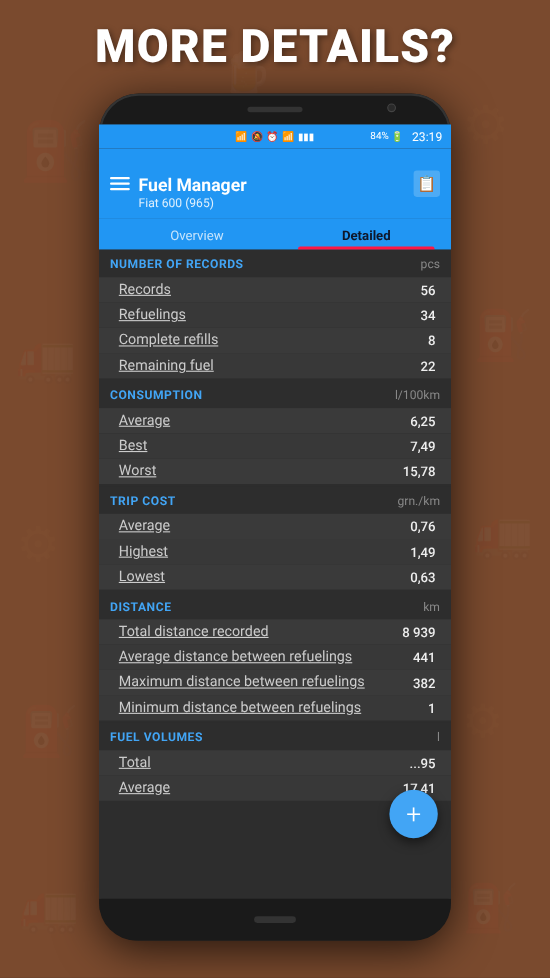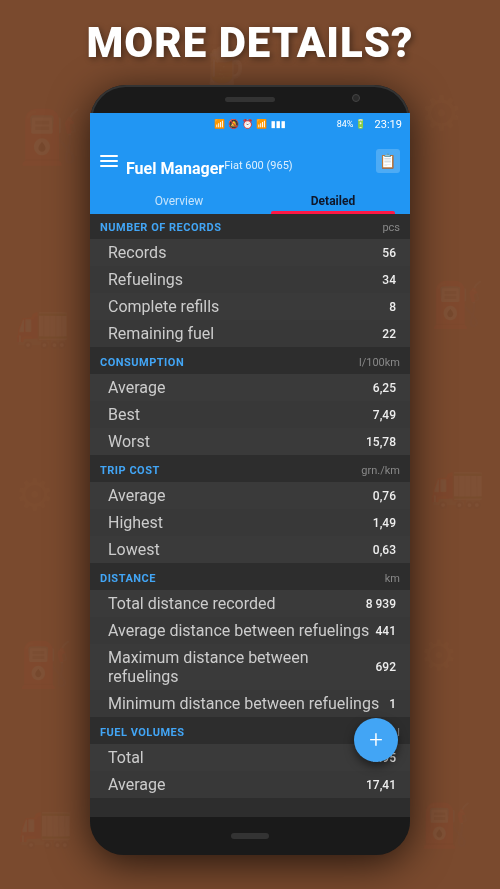--- a/index.html
+++ b/index.html
@@ -143,32 +143,31 @@
       cursor: pointer;
     }
     .hamburger-line {
       width: 18px;
       height: 2px;
       background: white;
       border-radius: 1px;
     }
     .app-bar-title-block {
       display: flex;
-      flex-direction: row;
+      flex-direction: column;
       margin-top: 16px;
     }
     .app-title {
       font-size: 16px;
       font-weight: bold;
       color: white;
     }
     .app-subtitle {
       font-size: 11px;
       color: rgba(255,255,255,0.85);
-      text-align: right;
     }
     .app-bar-right {
       width: 24px;
       height: 24px;
       background: rgba(255,255,255,0.2);
       border-radius: 3px;
       display: flex;
       align-items: center;
       justify-content: center;
       color: white;
@@ -243,22 +242,23 @@
       display: flex;
       justify-content: space-between;
       align-items: center;
       padding: 4px 14px 4px 18px;
       background: #3a3a3a;
     }
     .data-row:nth-child(odd) {
       background: #383838;
     }
     .row-label {
-      font-size: 16px;
+      font-size: 13px;
       color: #cccccc;
+      text-decoration: underline;
     }
     .row-value {
       font-size: 12px;
       color: #eeeeee;
       font-weight: 500;
     }
 
     
     .fab-button {
       position: absolute;
@@ -440,21 +440,21 @@
         <div class="data-row">
           <span class="row-label">Total distance recorded</span>
           <span class="row-value">8 939</span>
         </div>
         <div class="data-row">
           <span class="row-label">Average distance between refuelings</span>
           <span class="row-value">441</span>
         </div>
         <div class="data-row">
           <span class="row-label">Maximum distance between refuelings</span>
-          <span class="row-value">692</span>
+          <span class="row-value">382</span>
         </div>
         <div class="data-row">
           <span class="row-label">Minimum distance between refuelings</span>
           <span class="row-value">1</span>
         </div>
       </div>
 
       <div class="section">
         <div class="section-header">
           <span class="section-title">FUEL VOLUMES</span>

